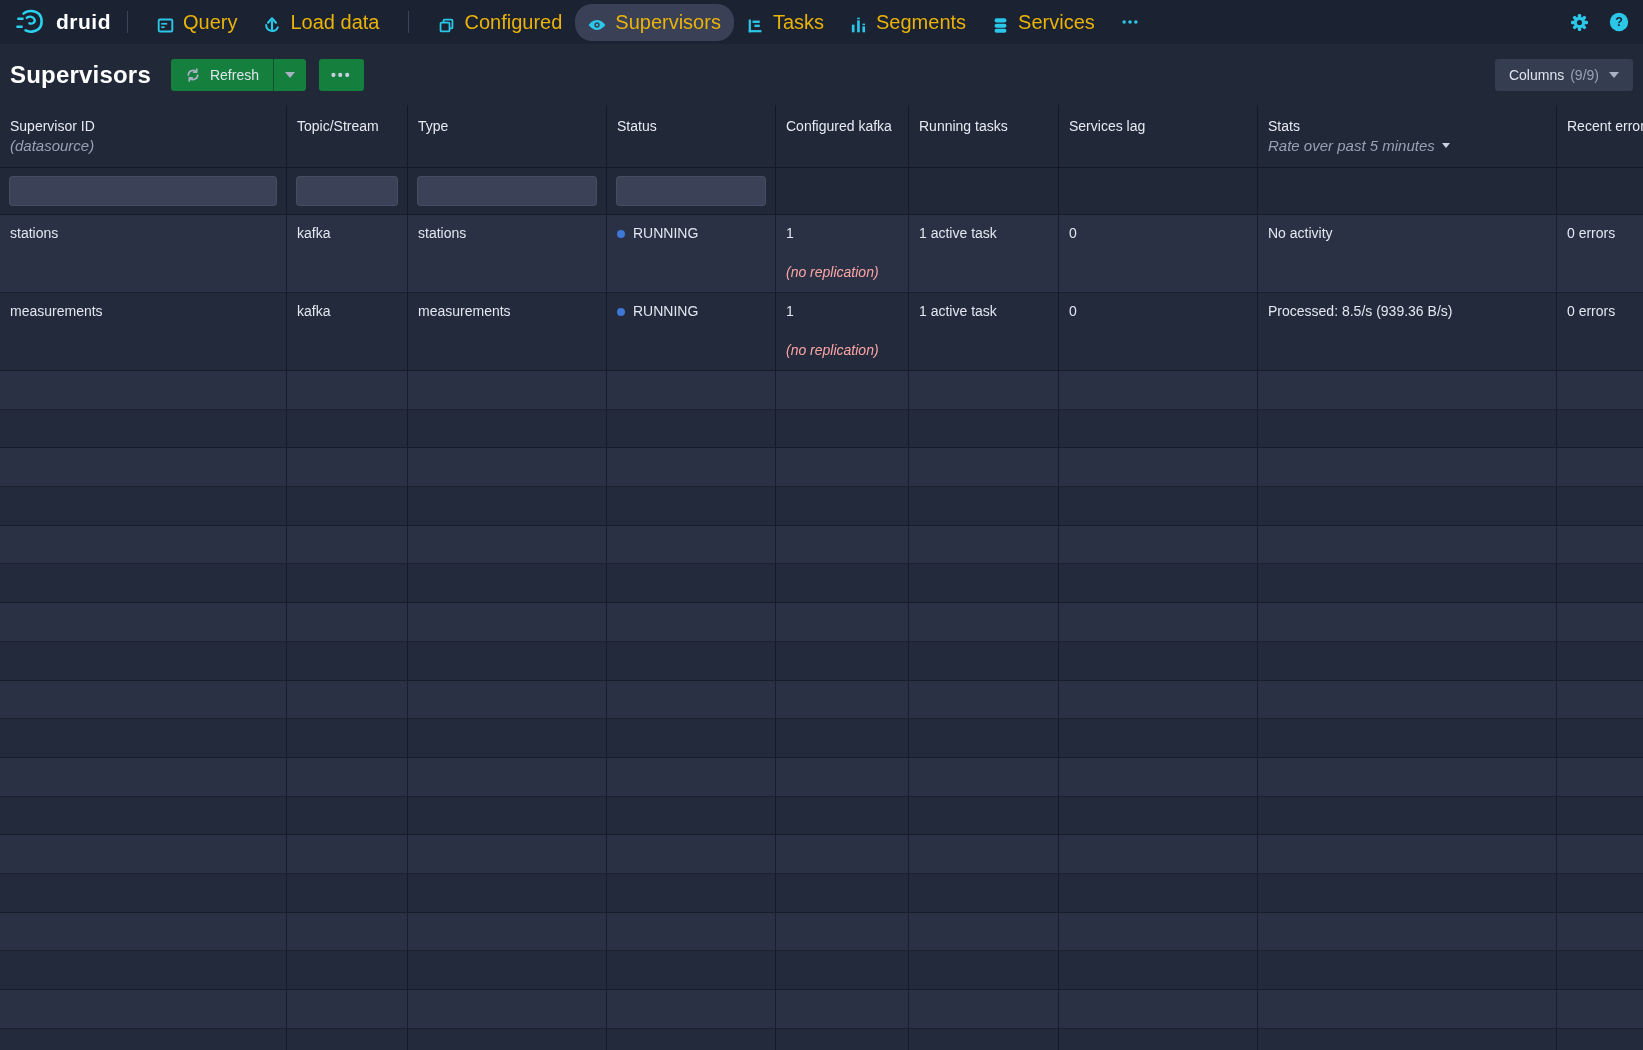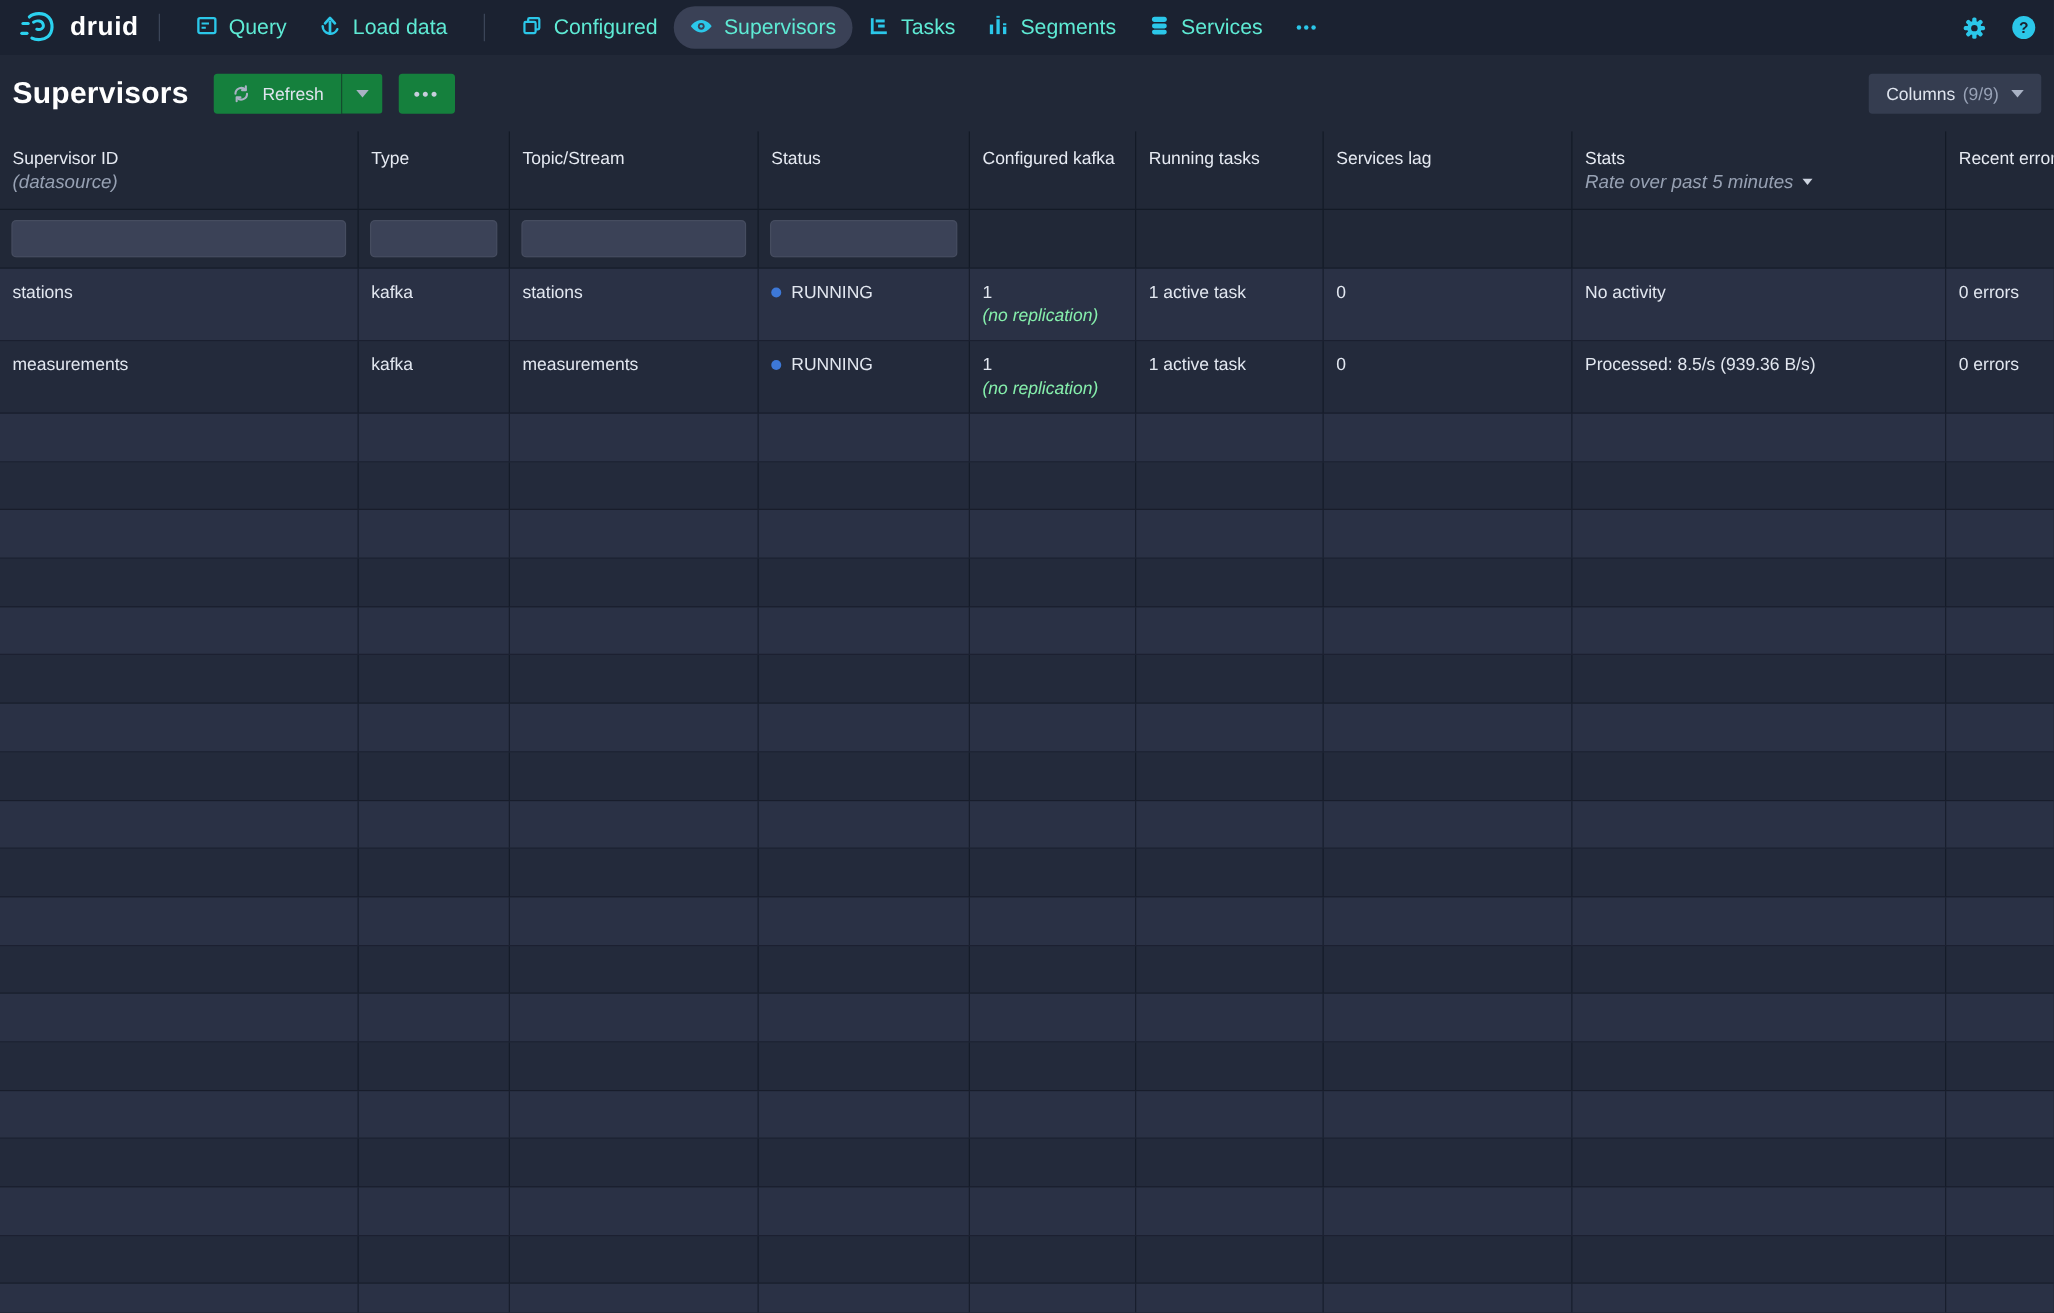--- a/index.html
+++ b/index.html
@@ -6,21 +6,21 @@
   html,body { width:1643px; height:1050px; overflow:hidden; }
   body { font-family:"Liberation Sans","DejaVu Sans",sans-serif; background:#212837; color:#e3e8f1; }
   .app { width:1643px; height:1050px; overflow:hidden; display:flex; flex-direction:column; }
 
   
   nav.topnav { height:44px; flex:0 0 44px; background:#1b2231; display:flex; align-items:center; padding:0 14px; }
   .brand { display:flex; align-items:center; gap:8px; cursor:pointer; }
   .brand svg { display:block; }
   .brand-name { font-size:21px; font-weight:600; color:#ffffff; letter-spacing:.5px; }
   .nav-sep { width:1px; height:22px; background:#3b4558; margin:0 16px; }
-  .nav-item { display:flex; align-items:flex-start; gap:9px; color:#5eead4; font-size:17px; padding:7px 13px; border-radius:17px; cursor:pointer; white-space:nowrap; }
+  .nav-item { display:flex; align-items:flex-end; gap:9px; color:#eab308; font-size:20px; padding:7px 13px; border-radius:17px; cursor:pointer; white-space:nowrap; }
   .nav-item.active { background:#3a4156; }
   .nav-item svg { display:block; }
   .nav-right { margin-left:auto; display:flex; align-items:center; gap:20px; }
   .icon-btn { cursor:pointer; display:flex; align-items:center; }
 
   
   .title-bar { height:61px; flex:0 0 61px; display:flex; align-items:center; padding:0 10px; }
   .page-title { font-size:24px; font-weight:700; color:#ffffff; margin-right:20px; letter-spacing:.2px; }
   .btn { background:#15803d; border:none; color:#dfe4ee; font-size:14px; font-family:inherit; display:flex; align-items:center; gap:9px; padding:0 14px; height:32px; border-radius:3px; cursor:pointer; }
   .split { display:flex; }
@@ -40,21 +40,21 @@
   .hdr-label { color:#e6eaf2; line-height:19px; }
   .hdr-sub { font-style:italic; color:#97a1b3; font-size:15px; margin-top:1px; display:flex; align-items:center; gap:7px; }
   .hdr-sub .caret-down { border-top-color:#cdd4e0; border-left-width:4px; border-right-width:4px; border-top-width:5px; }
   .filter-row { height:47px; border-bottom:1px solid rgba(10,14,25,.5); }
   .filter-row .t-cell { padding:8px 9px; }
   .filter-input { width:100%; height:30px; background:#3b4257; border:1px solid rgba(255,255,255,.06); border-radius:4px; outline:none; color:#e6eaf2; font-size:14px; padding:0 8px; font-family:inherit; }
   .data-row { min-height:57px; border-bottom:1px solid rgba(10,14,25,.5); cursor:pointer; }
   .data-row .t-cell { padding-top:9px; line-height:19px; }
   .row-light { background:#2a3145; }
   .row-dark  { background:#232a3b; }
-  .note { font-style:italic; color:#86efac; }
+  .note { font-style:italic; color:#fca5a5;margin-top:20px; }
   .status-cell { display:flex; align-items:center; gap:8px; }
   .status-dot { width:8px; height:8px; border-radius:50%; background:#3d78d7; flex:0 0 8px; }
   .empty-row { height:38.7px; border-bottom:1px solid rgba(10,14,25,.45); }
   .empty-row .t-cell { padding:0; height:100%; }
 </style>
 </head>
 <body>
 
 <div class="app">
 
@@ -198,24 +198,24 @@
   <div class="table-wrap">
 
     <div class="grid-row hdr">
       <div class="t-cell">
         <div class="hdr-label">Supervisor ID</div>
         <div class="hdr-sub">
             <span>(datasource)</span>
           </div>
       </div>
       <div class="t-cell">
+        <div class="hdr-label">Topic/Stream</div>
+      </div>
+      <div class="t-cell">
         <div class="hdr-label">Type</div>
-      </div>
-      <div class="t-cell">
-        <div class="hdr-label">Topic/Stream</div>
       </div>
       <div class="t-cell">
         <div class="hdr-label">Status</div>
       </div>
       <div class="t-cell">
         <div class="hdr-label">Configured kafka</div>
       </div>
       <div class="t-cell">
         <div class="hdr-label">Running tasks</div>
       </div>

